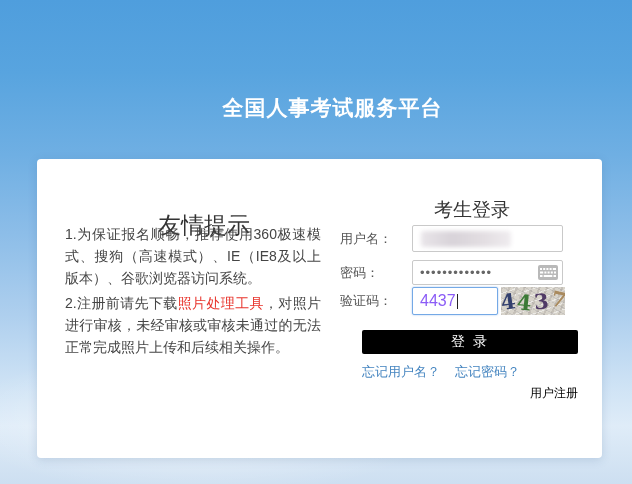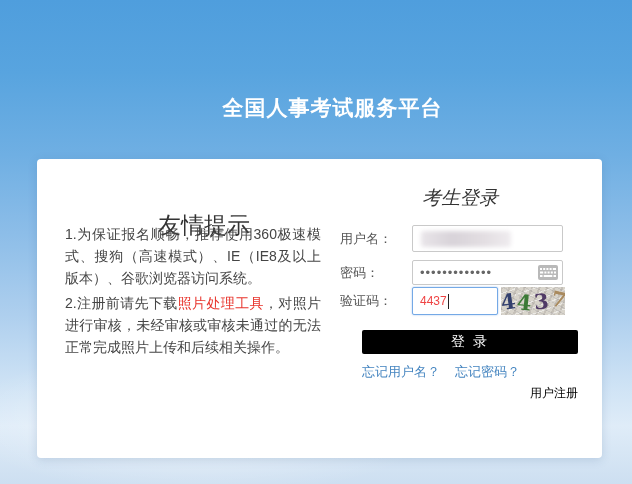--- a/index.html
+++ b/index.html
@@ -26,22 +26,22 @@
   }
   .notice-p{
     position:absolute;left:28px;width:256px;margin:0;
     font-size:14px;line-height:22px;color:#454545;text-align:justify;
   }
   .p1{top:64px;}
   .p2{top:133px;}
   .red-link{color:#e8342c;text-decoration:none;cursor:pointer;}
   
   .login-title{
-    position:absolute;left:323px;top:26px;width:200px;margin:0;
-    text-align:center;font-size:19px;font-weight:normal;color:#333;font-style:italic;
+    position:absolute;left:323px;top:26px;width:200px;margin:12px;
+    text-align:center;font-size:19px;font-weight:normal;color:#333;
   }
   .row{position:absolute;left:303px;display:flex;align-items:center;}
   .row label{width:70px;font-size:13px;color:#555;flex:0 0 70px;}
   .row-username{top:66px;}
   .row-password{top:101px;}
   .row-captcha{top:128px;}
   .field{
     position:relative;margin-left:2px;background:#fff;
     border:1px solid #c9c9c9;border-radius:2px;box-sizing:border-box;
     display:flex;align-items:center;
@@ -56,21 +56,21 @@
   .redacted{
     position:absolute;left:8px;top:5px;width:90px;height:16px;border-radius:3px;
     background:linear-gradient(90deg,#e9e5e9 0%,#d8d3d9 35%,#e3dee2 70%,#efecef 100%);
     filter:blur(2px);
   }
   .dots{
     padding-left:7px;font-size:13px;letter-spacing:1px;color:#666;
     line-height:10px;overflow:hidden;white-space:nowrap;width:112px;
   }
   .kbd-wrap{position:absolute;right:4px;top:4px;cursor:pointer;line-height:0;}
-  .captcha-text{font-size:12px;color:#ef4444;}
+  .captcha-text{font-size:16px;color:#8b5cf6;}
   .caret{display:inline-block;width:1px;height:15px;background:#222;margin-left:1px;}
   .captcha-img{
     position:relative;width:64px;height:28px;margin-left:3px;cursor:pointer;
     background-color:#d8d4cb;
     background-image:
       repeating-linear-gradient(112deg, rgba(110,100,95,0.18) 0 2px, rgba(0,0,0,0) 2px 7px),
       repeating-linear-gradient(28deg, rgba(95,95,115,0.14) 0 1px, rgba(0,0,0,0) 1px 5px),
       repeating-linear-gradient(160deg, rgba(255,255,255,0.5) 0 1px, rgba(0,0,0,0) 1px 6px);
     display:flex;align-items:center;justify-content:center;gap:2px;overflow:hidden;
   }

